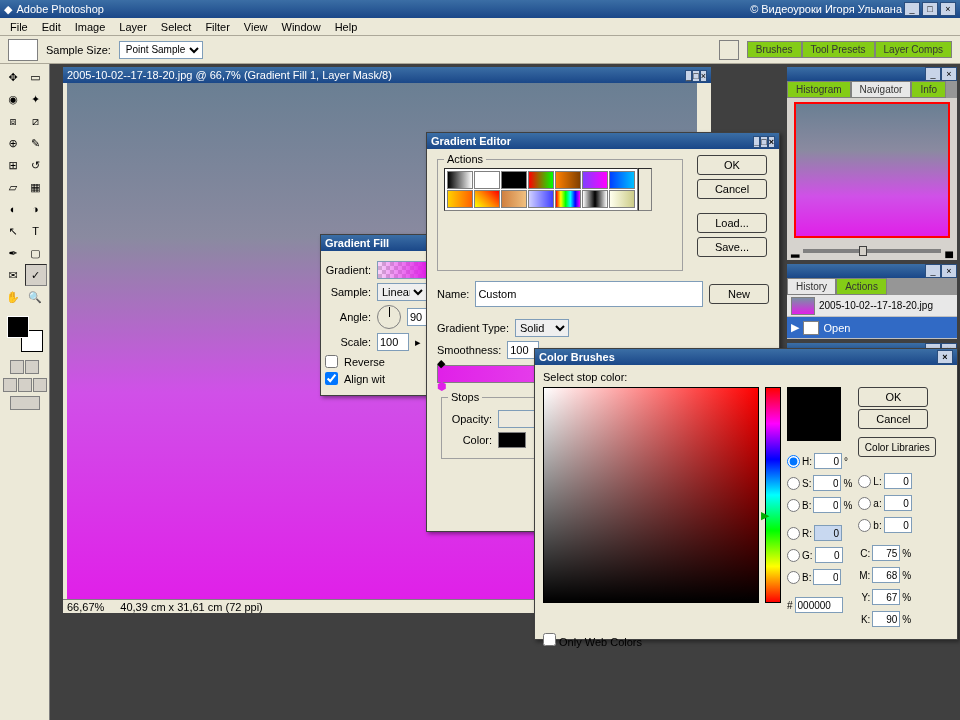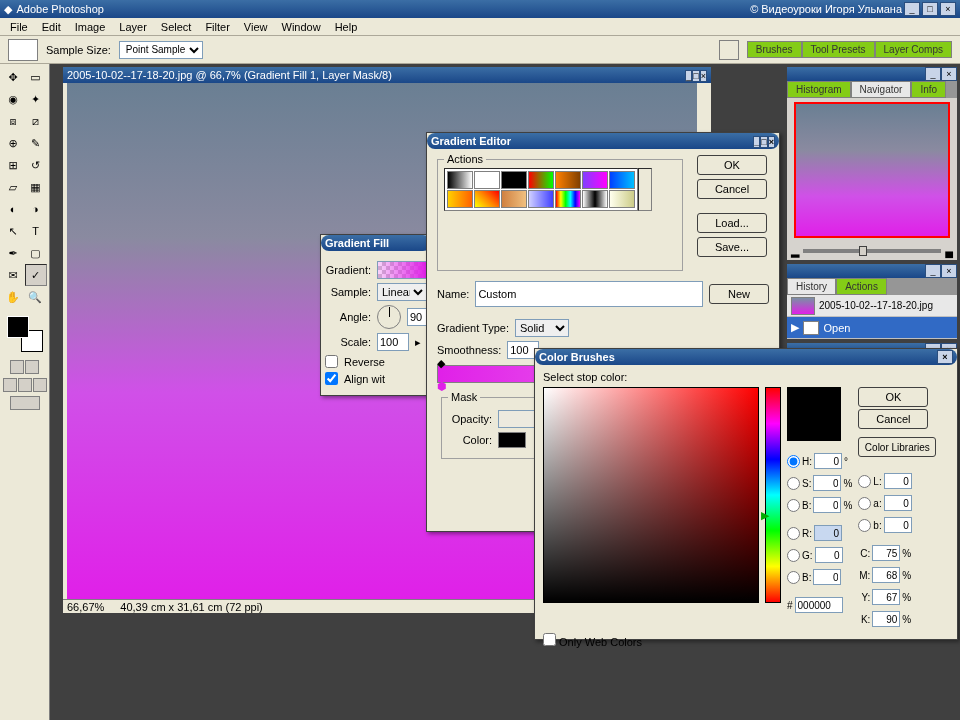--- a/index.html
+++ b/index.html
@@ -31,21 +31,21 @@
 .canvas { position: absolute; top: 16px; left: 4px; right: 14px; bottom: 14px; background: linear-gradient(to bottom, #6a7f93 0%, #8a8aa0 30%, #d050e8 60%, #e020e8 100%); }
 .statusbar { position: absolute; bottom: 0; left: 0; right: 0; height: 14px; background: #ece9d8; border-top: 1px solid #808080; display: flex; align-items: center; font-size: 10px; padding: 0 4px; gap: 16px; }
 .rightpanels { position: absolute; right: 2px; top: 2px; width: 172px; }
 .panel { background: #d6d3ce; border: 1px solid #404040; margin-bottom: 2px; }
 .panel .ptitle { height: 14px; background: linear-gradient(#3b6ea5,#1a4788); display: flex; justify-content: flex-end; }
 .navthumb { margin: 4px auto; width: 156px; height: 136px; background: linear-gradient(to bottom,#6a7f93 0%,#8a8aa0 35%,#d050e8 70%,#e020e8 100%); border: 2px solid #f00; }
 .histlist { background: #e8e8e8; }
 .histrow { display: flex; align-items: center; padding: 2px 4px; gap: 4px; height: 22px; border-bottom: 1px solid #c0c0c0; }
 .histrow.sel { background: #316ac5; color: #fff; }
 .dlgwin { position: absolute; background: #ece9d8; border: 1px solid #404040; box-shadow: 2px 2px 4px rgba(0,0,0,0.4); }
-.dlgtitle { height: 16px; background: linear-gradient(#3b6ea5,#1a4788); color: #fff; font-size: 11px; font-weight: bold; padding: 0 4px; display: flex; align-items: center; justify-content: space-between; border-radius: 8px; }
+.dlgtitle { height: 16px; background: linear-gradient(#3b6ea5,#1a4788); color: #fff; font-size: 11px; font-weight: bold; padding: 0 4px; display: flex; align-items: center; justify-content: space-between; }
 .dlgbtn { width: 70px; height: 20px; background: #ece9d8; border: 1px solid #404040; border-radius: 3px; font-size: 11px; }
 .fld { display: flex; align-items: center; gap: 6px; margin: 4px 0; }
 .fld label { text-align: right; }
 .fld input[type=text] { border: 1px solid #7f9db9; height: 18px; padding: 0 2px; font-size: 11px; }
 .fld select { border: 1px solid #7f9db9; height: 18px; font-size: 11px; }
 .gradpreview { width: 50px; height: 18px; border: 1px solid #7f9db9; background: repeating-conic-gradient(#ccc 0 25%, #fff 0 50%) 0 0/8px 8px; position: relative; }
 .gradpreview::after { content:""; position:absolute; inset:0; background: linear-gradient(to right, rgba(224,32,232,0.2), #e020e8); }
 .presetgrid { display: grid; grid-template-columns: repeat(7, 26px); gap: 1px; padding: 2px; background: #fff; border: 1px inset #808080; }
 .preset { width: 26px; height: 18px; border: 1px solid #808080; }
 .colorfield { width: 216px; height: 216px; background: linear-gradient(to bottom, transparent, #000), linear-gradient(to right, #fff, #f00); border: 1px solid #000; }
@@ -293,21 +293,21 @@
       <div class="fld">
           <label>Smoothness:</label>
           <input type="text" style="width: 32px;" value="100">
         </div>
       <div style="position:relative;margin:6px 0 14px">
         <div style="position:absolute;top:-8px;left:0">◆</div>
         <div class="gradbar" style="width:100%"></div>
         <div style="position:absolute;bottom:-10px;left:0;color:#e020e8">⬢</div>
       </div>
       <div class="fieldset">
-        <div class="legend">Mask</div>
+        <div class="legend">Stops</div>
         <div class="fld">
             <label style="width:44px">Opacity:</label>
             <input type="text" style="width: 40px;" disabled="">
           </div>
         <div class="fld">
             <label style="width:44px">Color:</label>
             <div style="width:28px;height:16px;background:#000;border:1px solid #808080"></div>
           </div>
       </div>
     </div>

